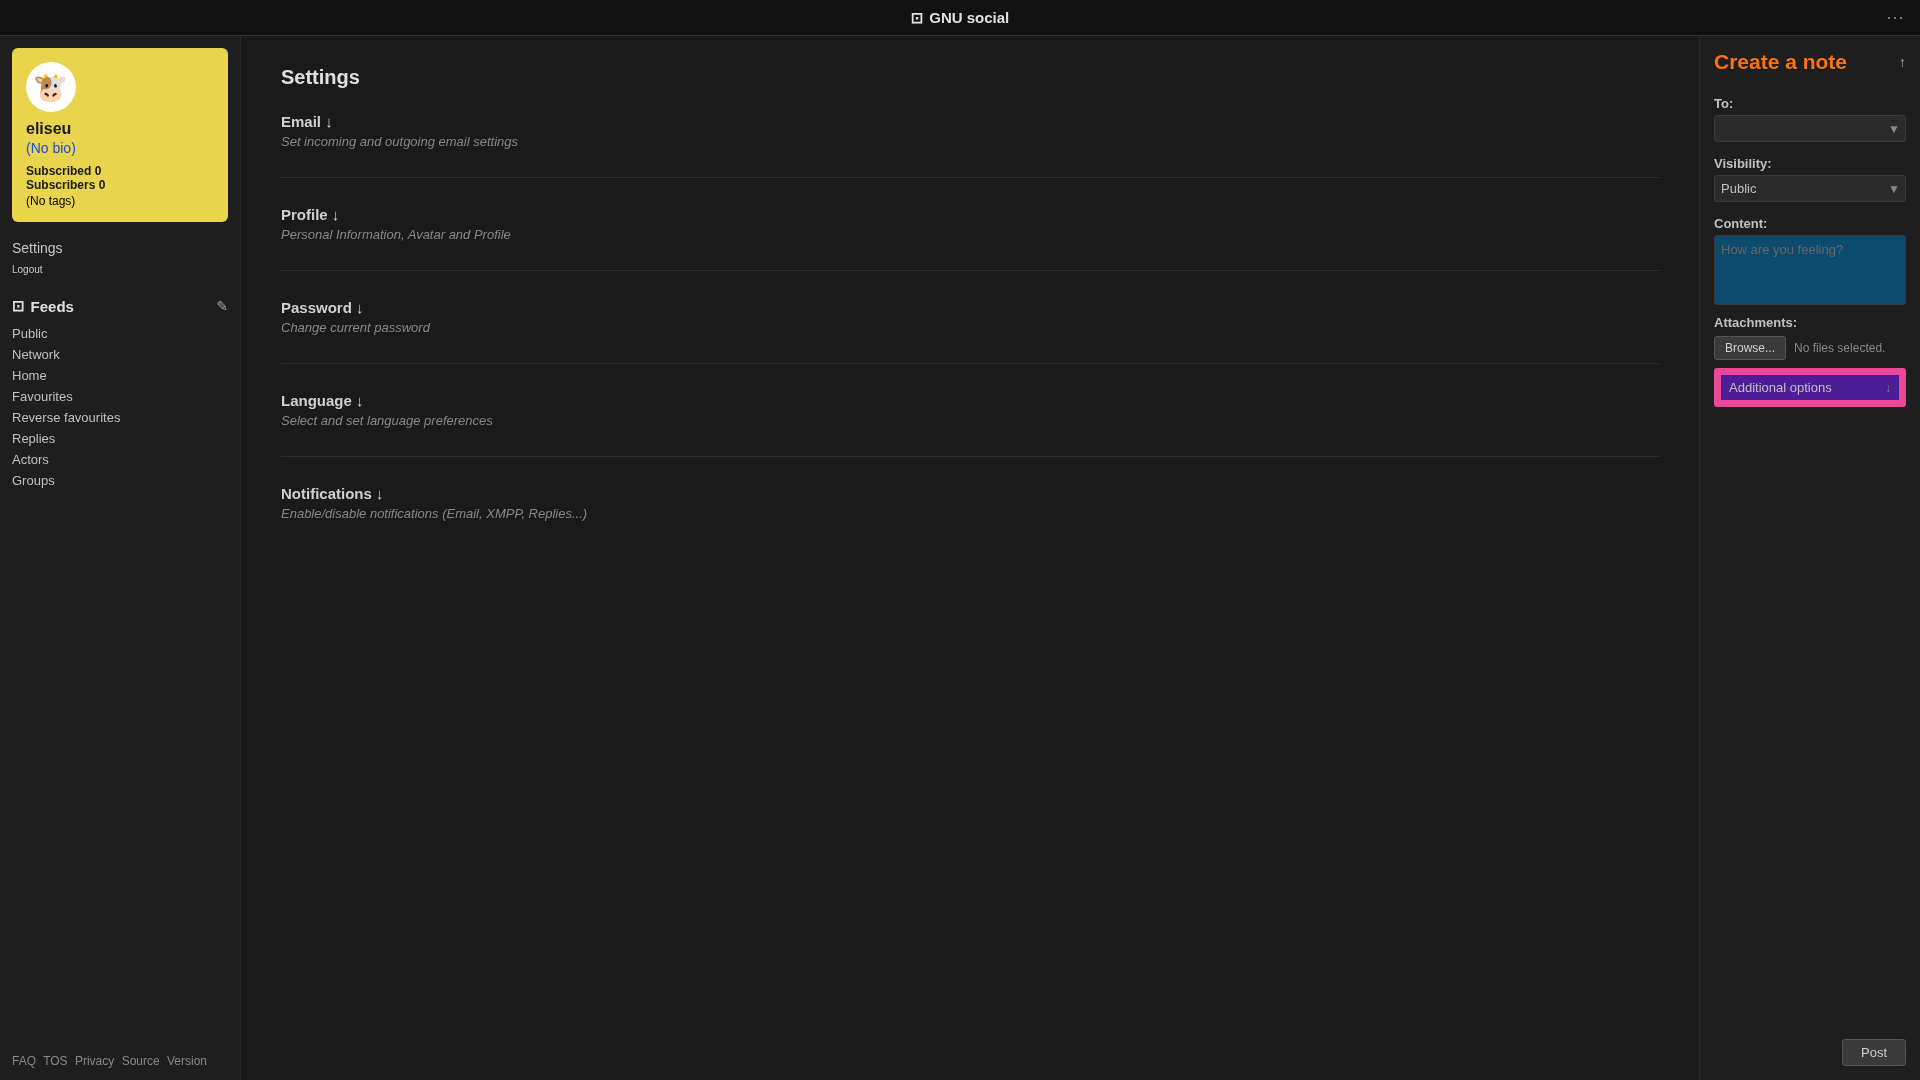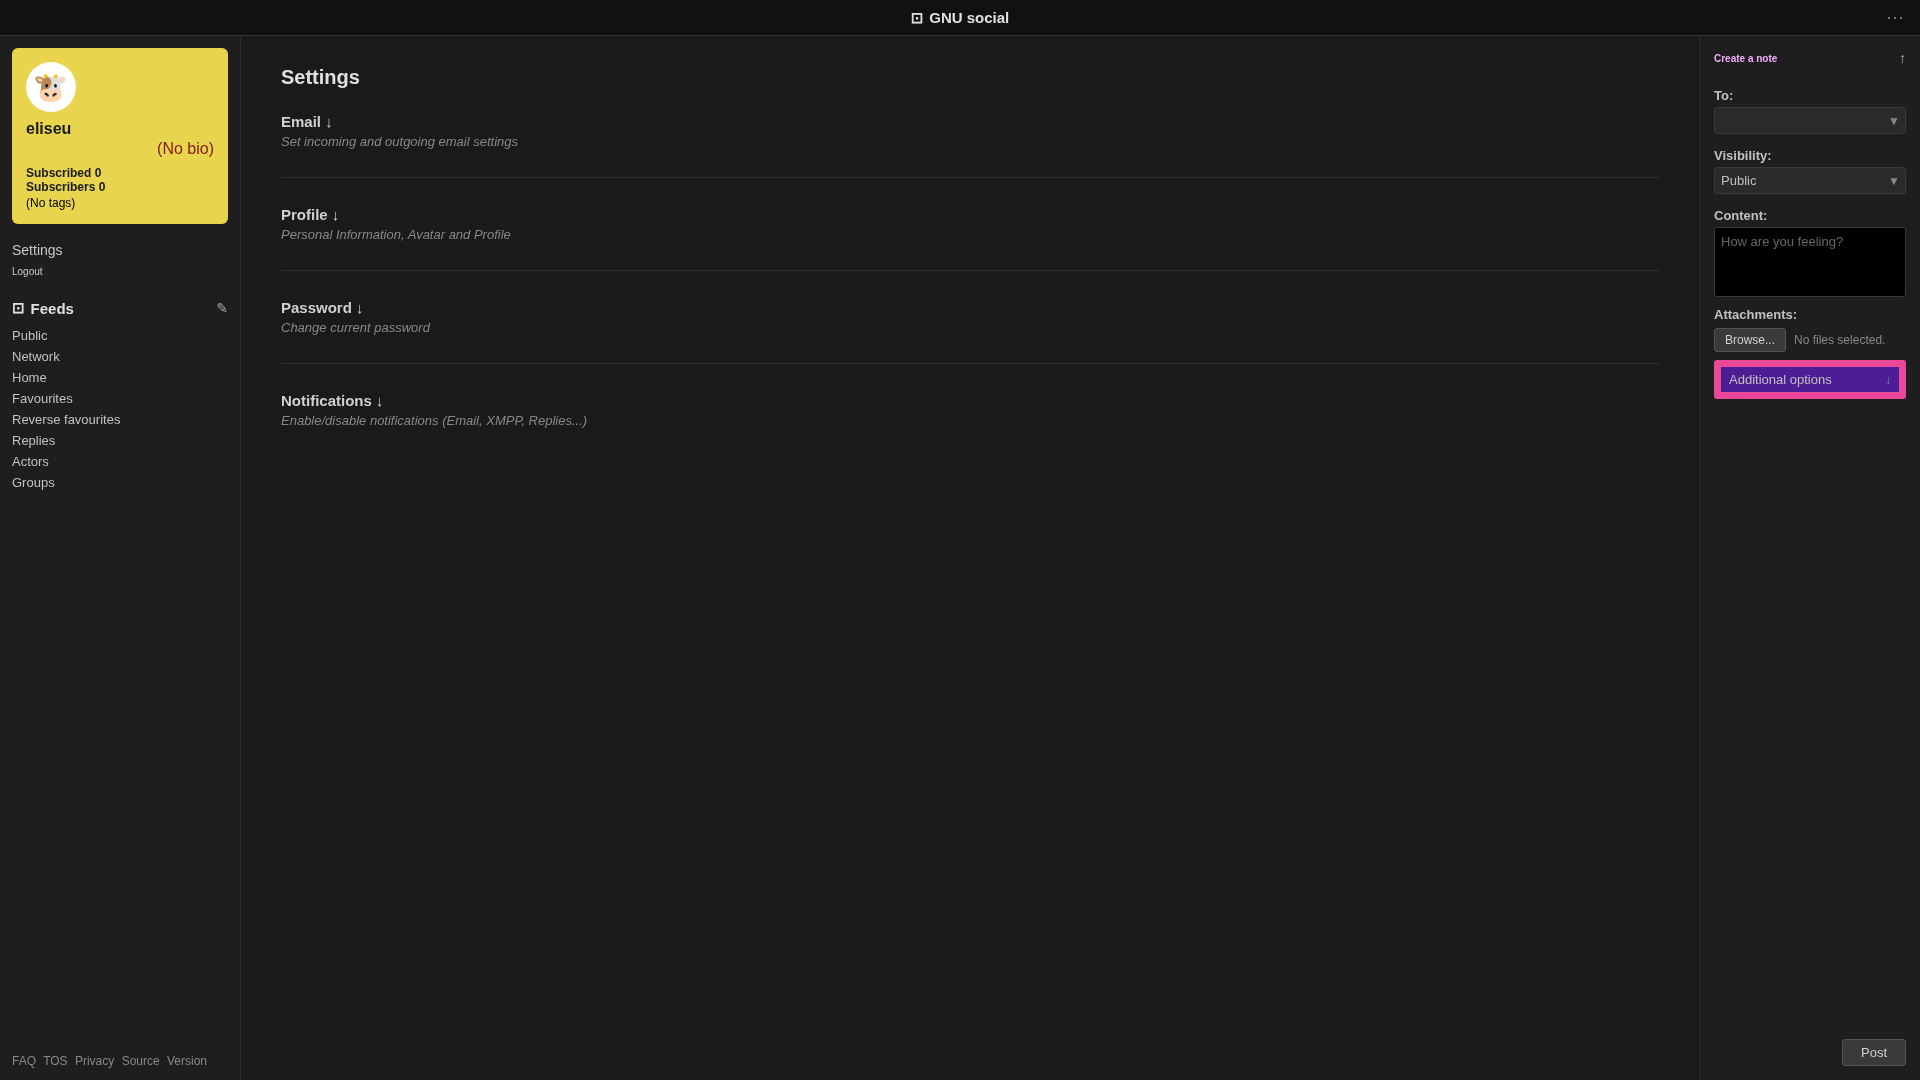--- a/index.html
+++ b/index.html
@@ -65,24 +65,23 @@
     }
     .avatar-face {
       font-size: 28px;
     }
     .profile-username {
       font-size: 16px;
       font-weight: bold;
       color: #1a1a1a;
     }
     .profile-bio {
-      font-size: 16px;
-      color: #7f1d1d;
+      font-size: 14px;
+      color: #1d4ed8;
       margin-top: 2px;
-      text-align: right;
     }
     .profile-stats {
       margin-top: 8px;
       font-size: 12px;
       color: #1a1a1a;
     }
     .profile-stats span {
       font-weight: bold;
     }
     .profile-tags {
@@ -203,23 +202,23 @@
       flex-direction: column;
     }
 
     .create-note-header {
       display: flex;
       align-items: center;
       justify-content: space-between;
       margin-bottom: 12px;
     }
     .create-note-title {
-      font-size: 10px;
-      font-weight: bold;
-      color: #f0abfc;
+      font-size: 21px;
+      font-weight: bold;
+      color: #f97316;
     }
     .collapse-icon {
       color: #aaa;
       cursor: pointer;
       font-size: 14px;
     }
 
     .field-label {
       font-size: 13px;
       color: #c0c0c0;
@@ -272,21 +271,21 @@
       right: 6px;
       top: 50%;
       transform: translateY(-50%);
       color: #888;
       font-size: 12px;
       pointer-events: none;
     }
 
     .content-textarea {
       width: 100%;
-      background: #000000;
+      background: #0c4a6e;
       border: 1px solid #3a3a3a;
       color: #c0c0c0;
       padding: 6px;
       border-radius: 3px;
       font-size: 13px;
       resize: none;
       height: 70px;
       outline: none;
       font-family: Arial, sans-serif;
     }
@@ -431,20 +430,24 @@
         </div>
         <div class="settings-section">
           <div class="section-heading">Profile ↓</div>
           <div class="section-desc">Personal Information, Avatar and Profile</div>
         </div>
         <div class="settings-section">
           <div class="section-heading">Password ↓</div>
           <div class="section-desc">Change current password</div>
         </div>
         <div class="settings-section">
+          <div class="section-heading">Language ↓</div>
+          <div class="section-desc">Select and set language preferences</div>
+        </div>
+        <div class="settings-section">
           <div class="section-heading">Notifications ↓</div>
           <div class="section-desc">Enable/disable notifications (Email, XMPP, Replies...)</div>
         </div>
       </div>
   </div>
 
   <div class="right-panel">
     <div class="create-note-header">
       <div class="create-note-title">Create a note</div>
       <span class="collapse-icon">↑</span>

